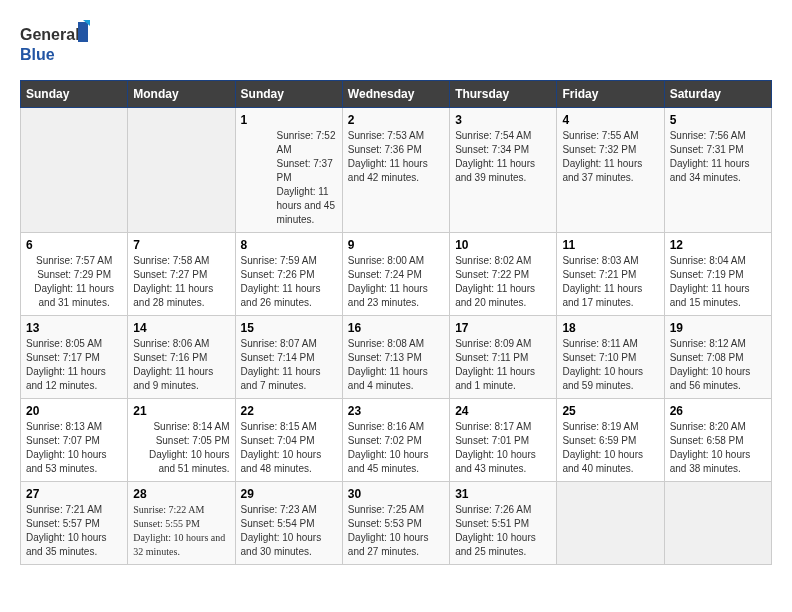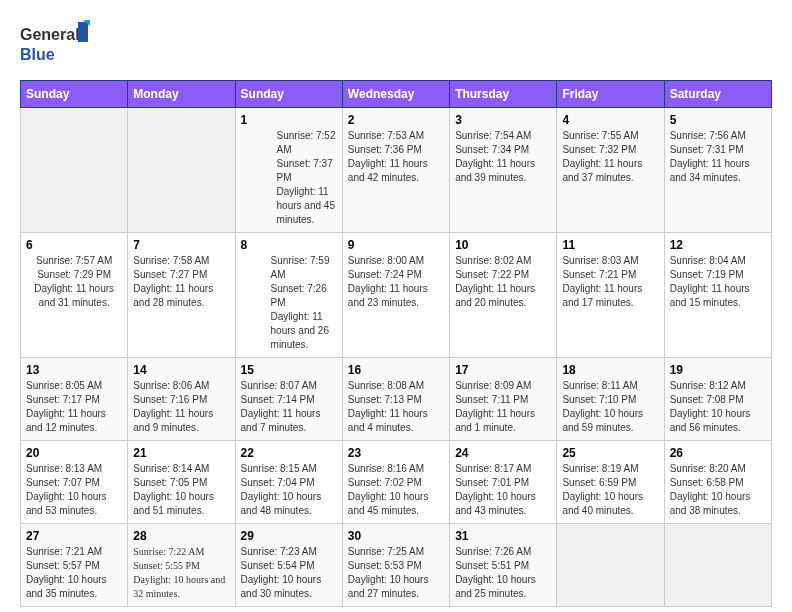--- a/index.html
+++ b/index.html
@@ -32,21 +32,21 @@
     .location {
       font-size: 14px;
       color: #555;
     }
     table {
       width: 100%;
       border-collapse: collapse;
       font-size: 11px;
     }
     thead tr th {
-      background: #8b5cf6;
+      background: #404040;
       color: #fff;
       padding: 6px 5px;
       text-align: left;
       font-size: 12px;
       font-weight: bold;
       border: 1px solid #1a4080;
     }
     tbody tr td {
       border: 1px solid #ccc;
       vertical-align: top;
@@ -146,21 +146,21 @@
 Daylight: 11 hours and 31 minutes.</div>
         </td>
         <td>
           <span class="day-number">7</span>
           <div class="day-info" style="white-space: pre-line;">Sunrise: 7:58 AM
 Sunset: 7:27 PM
 Daylight: 11 hours and 28 minutes.</div>
         </td>
         <td>
           <span class="day-number">8</span>
-          <div class="day-info" style="white-space: pre-line; margin-left: 30px;">Sunrise: 7:59 AM
+          <div class="day-info" style="white-space: pre-line;">Sunrise: 7:59 AM
 Sunset: 7:26 PM
 Daylight: 11 hours and 26 minutes.</div>
         </td>
         <td>
           <span class="day-number">9</span>
           <div class="day-info" style="white-space: pre-line;">Sunrise: 8:00 AM
 Sunset: 7:24 PM
 Daylight: 11 hours and 23 minutes.</div>
         </td>
         <td>
@@ -228,21 +228,21 @@
       </tr>
       <tr>
         <td>
           <span class="day-number">20</span>
           <div class="day-info" style="white-space: pre-line;">Sunrise: 8:13 AM
 Sunset: 7:07 PM
 Daylight: 10 hours and 53 minutes.</div>
         </td>
         <td>
           <span class="day-number">21</span>
-          <div class="day-info" style="white-space: pre-line;">Sunrise: 8:14 AM
+          <div class="day-info" style="white-space: pre-line; text-align: right;">Sunrise: 8:14 AM
 Sunset: 7:05 PM
 Daylight: 10 hours and 51 minutes.</div>
         </td>
         <td>
           <span class="day-number">22</span>
           <div class="day-info" style="white-space: pre-line;">Sunrise: 8:15 AM
 Sunset: 7:04 PM
 Daylight: 10 hours and 48 minutes.</div>
         </td>
         <td>

